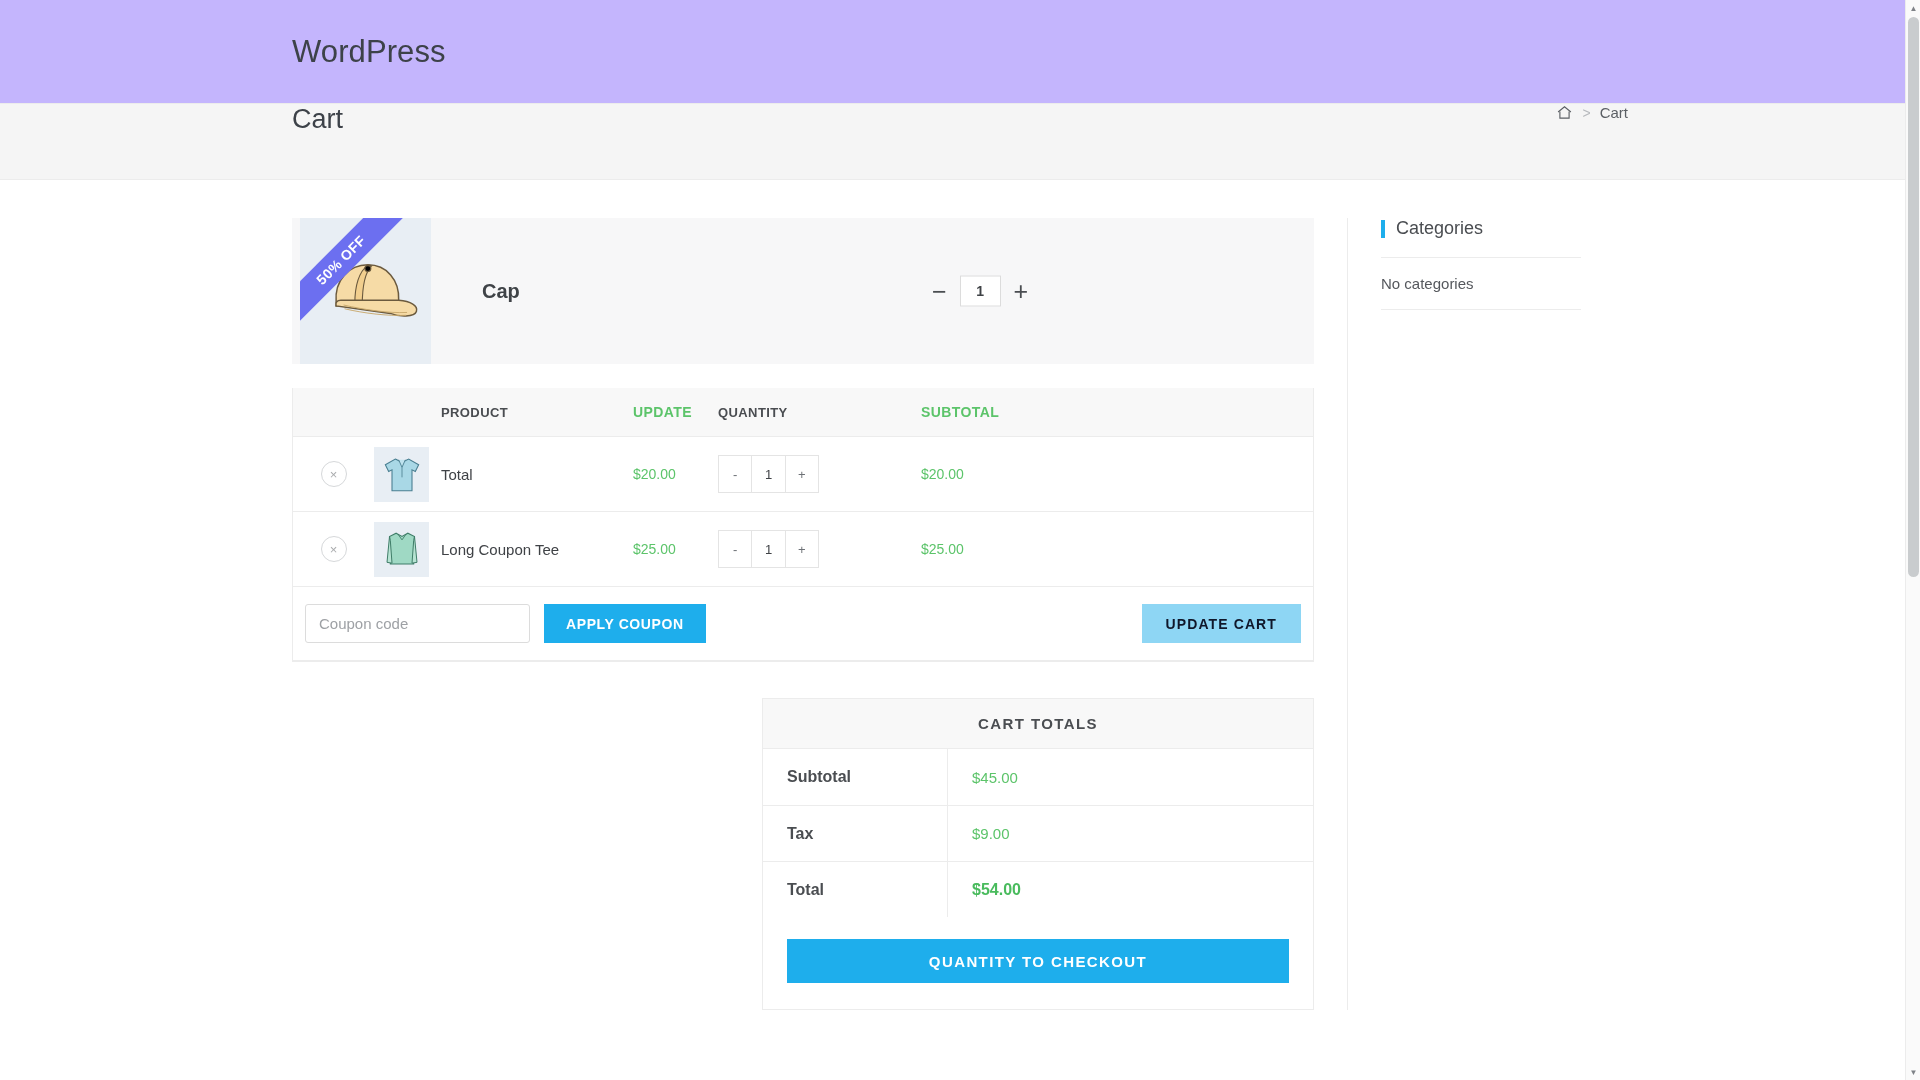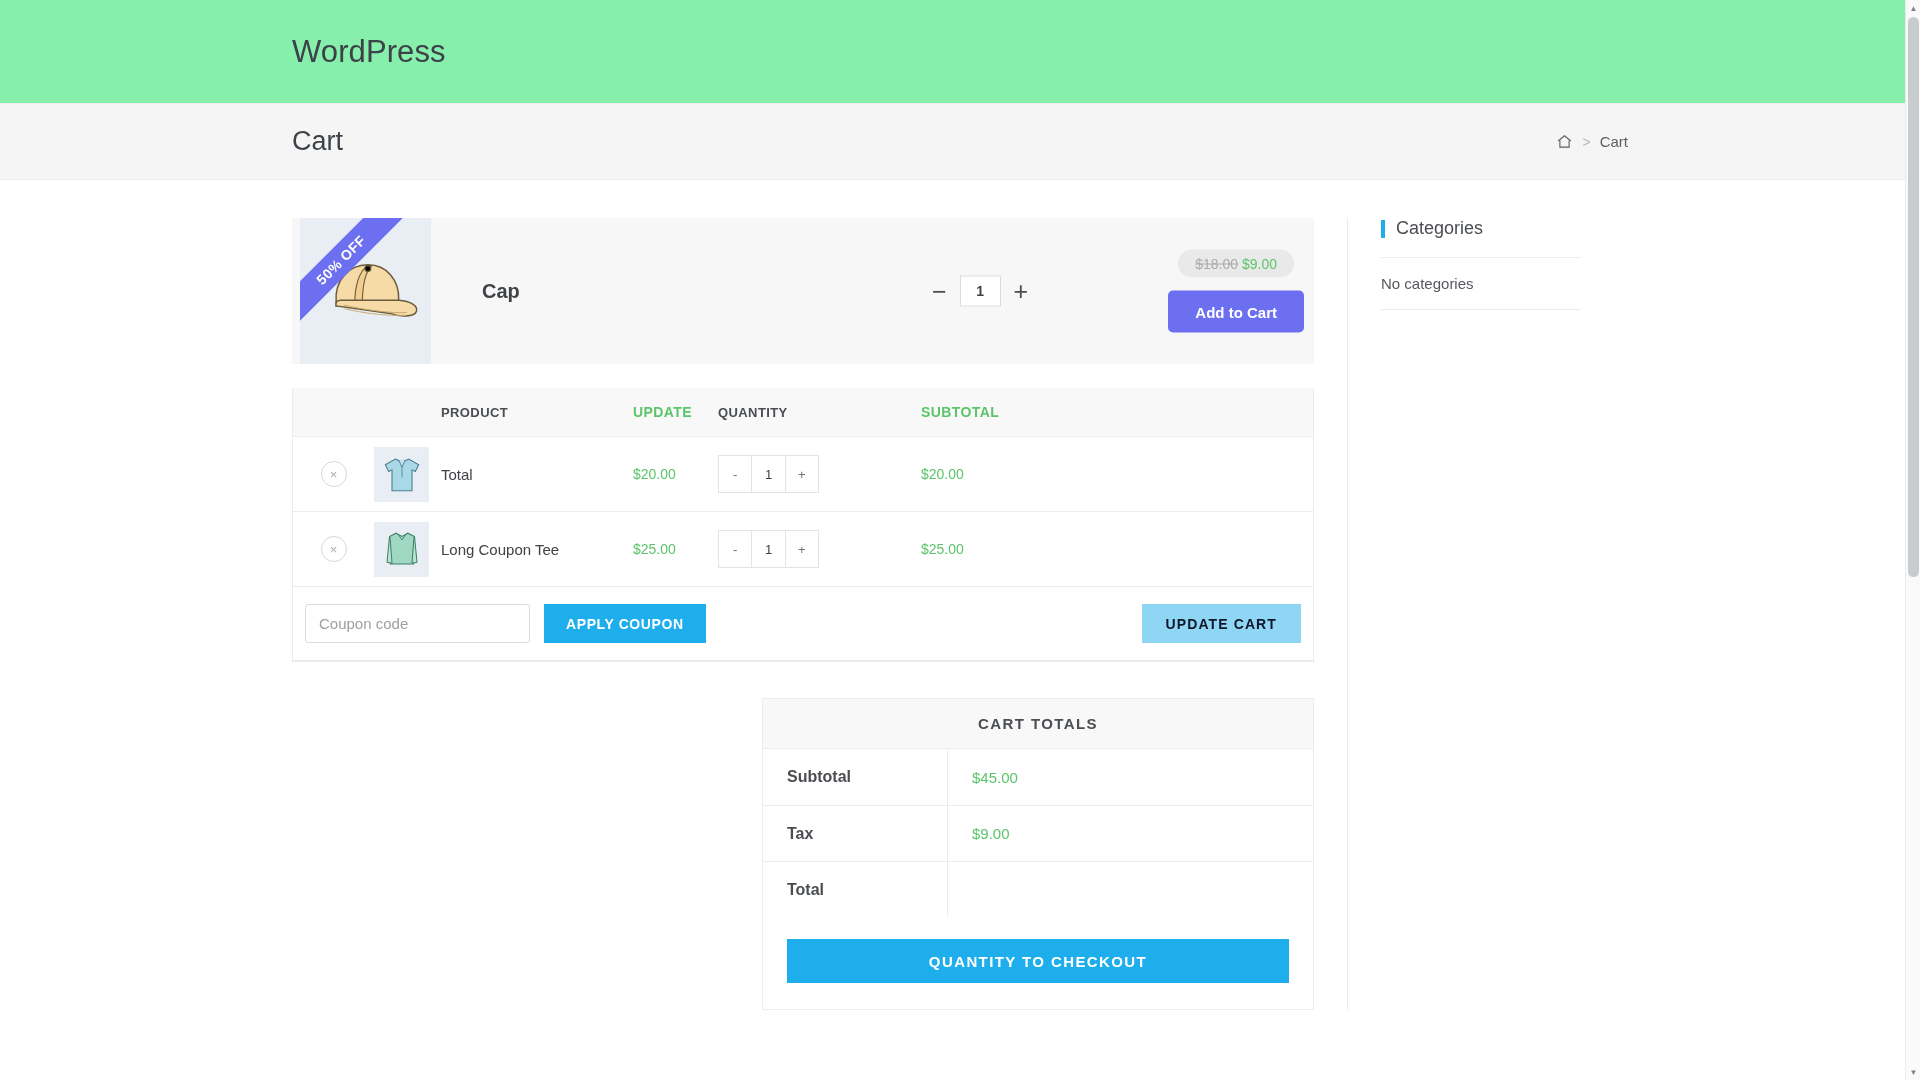--- a/index.html
+++ b/index.html
@@ -11,36 +11,36 @@
     color: #3f4246;
     overflow: hidden;
   }
   .page { position: relative; width: 1920px; height: 1080px; background:#fff; }
 
   
   .site-header {
     height: 104px;
     border-bottom: 1px solid #ececec;
     display: flex; align-items: center;
-    background: #86efac;
+    background: #c4b5fd;
   }
   .site-title {
     margin-left: 292px;
     font-size: 31px;
     font-weight: 400;
     color: #3d4249;
     letter-spacing: .1px;
   }
 
   
   .title-bar {
     height: 76px;
     background: #f5f5f5;
     border-bottom: 1px solid #ececec;
-    display: flex; align-items: center; justify-content: space-between;
+    display: flex; align-items: flex-start; justify-content: space-between;
   }
   .page-title {
     margin-left: 292px;
     font-size: 27px; font-weight: 400; color: #3d4249;
   }
   .breadcrumb {
     margin-right: 292px;
     display: flex; align-items: center; gap: 9px;
     font-size: 15px; color: #5b5f64;
   }
@@ -308,26 +308,20 @@
         </div>
 
         <div class="featured-name">Cap</div>
 
         <div class="featured-qty">
           <span class="stepper-sign">−</span>
           <div class="qty-box">1</div>
           <span class="stepper-sign">+</span>
         </div>
 
-        <div class="featured-right">
-          <div class="price-pill">
-            <span class="price-old">$18.00</span><span class="price-new">$9.00</span>
-          </div>
-          <button class="add-cart-btn">Add to Cart</button>
-        </div>
       </div>
 
       <div class="cart-table">
 
         <div class="cart-head">
           <div class="c-remove"></div>
           <div class="c-thumb"></div>
           <div class="c-name">PRODUCT</div>
           <div class="c-price">UPDATE</div>
           <div class="c-qty">QUANTITY</div>
@@ -399,20 +393,21 @@
           <div class="totals-row">
             <div class="tr-label">Subtotal</div>
             <div class="tr-value">$45.00</div>
           </div>
           <div class="totals-row">
             <div class="tr-label">Tax</div>
             <div class="tr-value">$9.00</div>
           </div>
           <div class="totals-row">
             <div class="tr-label">Total</div>
+            <div class="tr-value total">$54.00</div>
           </div>
 
           <div class="checkout-wrap">
             <button class="btn-checkout">QUANTITY TO CHECKOUT</button>
           </div>
         </div>
       </div>
     </div>
 
     <div class="side-col">

